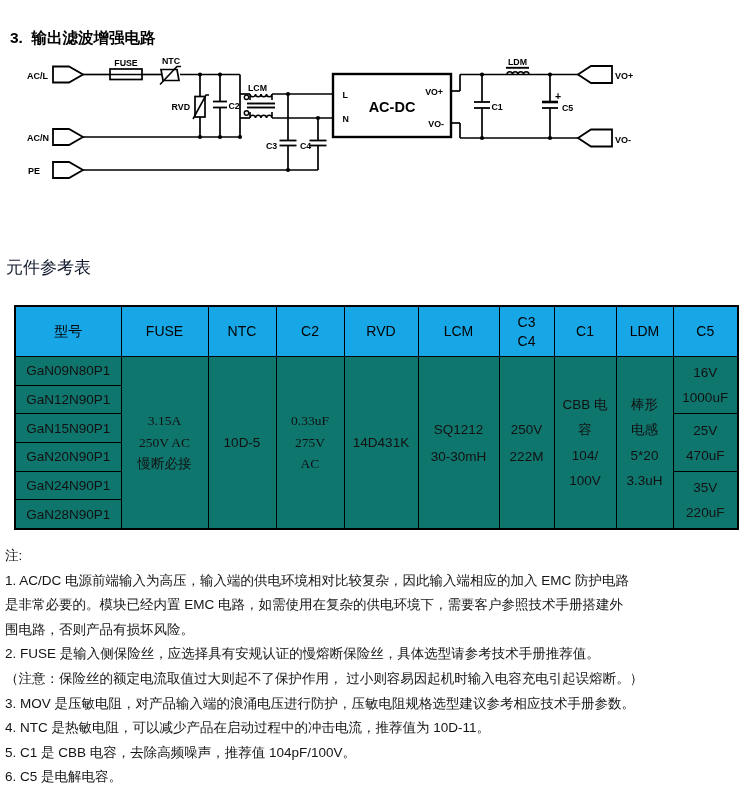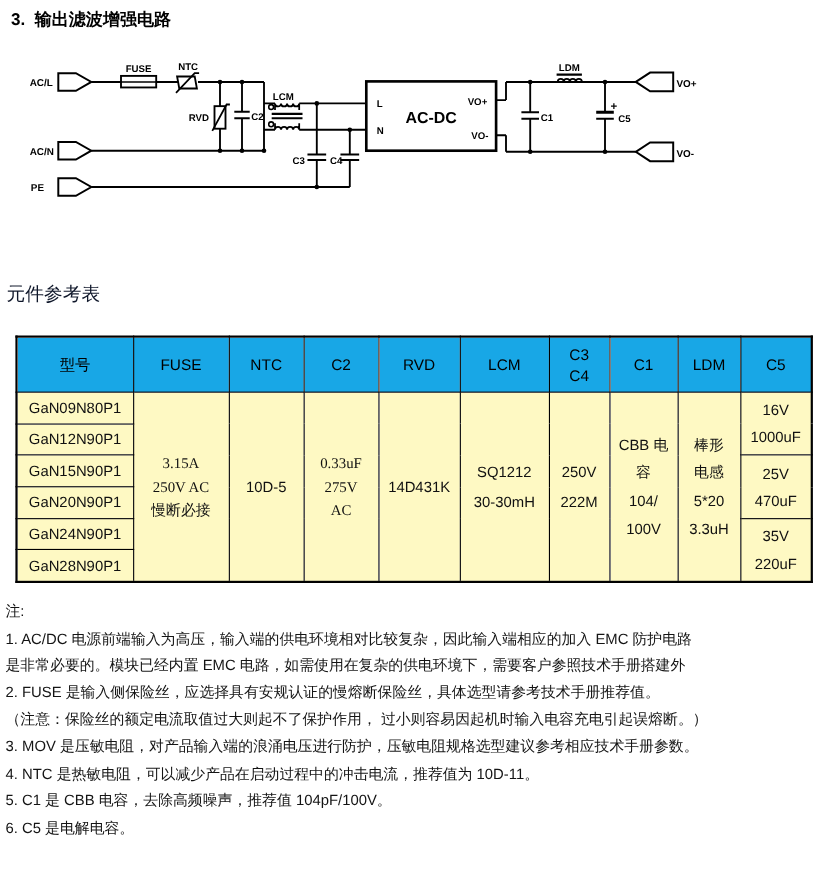--- a/index.html
+++ b/index.html
@@ -1,27 +1,27 @@
 <!DOCTYPE html>
 <html><head>
 <meta charset="utf-8">
 <style>
   html,body{margin:0;padding:0;background:#ffffff;}
   body{width:750px;height:802px;position:relative;overflow:hidden;
        font-family:"Liberation Sans","DejaVu Sans",sans-serif;color:#111;}
-  .page-title{position:absolute;left:10px;top:8px;font-size:15.5px;font-weight:600;
+  .page-title{position:absolute;left:10px;top:28px;font-size:15.5px;font-weight:600;
               color:#000;white-space:pre;}
   #circuit{position:absolute;left:0;top:0;}
   .table-title{position:absolute;left:6px;top:256px;font-size:17px;color:#0f172a;}
   table.ref{position:absolute;left:14px;top:305px;border-collapse:collapse;
             table-layout:fixed;border:2px solid #000;}
   table.ref th,table.ref td{border:1px solid #000;padding:0;text-align:center;
             vertical-align:middle;font-weight:normal;overflow:hidden;}
   table.ref thead th{background:#18a7e6;font-size:14px;height:49px;color:#000;line-height:19px;}
-  table.ref tbody td{font-size:13.5px;height:27.7px;background:#fef9c3;}
+  table.ref tbody td{font-size:13.5px;height:27.7px;background:#0f766e;}
   td.m2{line-height:27px;} td.m3{line-height:21.5px;font-family:Liberation Serif, serif;} td.m4{line-height:25.5px;margin-top:24px;}
   td.c5cell{line-height:25px;}
   .notes{position:absolute;left:5px;top:544px;width:740px;font-size:13.5px;
          line-height:24.6px;color:#141414;}
   .notes div{white-space:nowrap;}
   svg text{fill:#000;}
   .clabel{font-size:8.8px;font-weight:bold;}
   .plabel{font-size:9px;font-weight:bold;}
   .blocklabel{font-size:14.5px;font-weight:bold;}
   .plus{font-size:10.5px;font-weight:bold;}
@@ -267,19 +267,20 @@
     <tr>
       <td>GaN28N90P1</td>
     </tr>
   </tbody>
 </table>
 
 <div class="notes">
   <div>注:</div>
   <div>1. AC/DC 电源前端输入为高压，输入端的供电环境相对比较复杂，因此输入端相应的加入 EMC 防护电路</div>
   <div>是非常必要的。模块已经内置 EMC 电路，如需使用在复杂的供电环境下，需要客户参照技术手册搭建外</div>
+  <div>围电路，否则产品有损坏风险。</div>
   <div>2. FUSE 是输入侧保险丝，应选择具有安规认证的慢熔断保险丝，具体选型请参考技术手册推荐值。</div>
   <div>（注意：保险丝的额定电流取值过大则起不了保护作用， 过小则容易因起机时输入电容充电引起误熔断。）</div>
   <div>3. MOV 是压敏电阻，对产品输入端的浪涌电压进行防护，压敏电阻规格选型建议参考相应技术手册参数。</div>
   <div>4. NTC 是热敏电阻，可以减少产品在启动过程中的冲击电流，推荐值为 10D-11。</div>
   <div>5. C1 是 CBB 电容，去除高频噪声，推荐值 104pF/100V。</div>
   <div>6. C5 是电解电容。</div>
 </div>
 
 </body></html>

